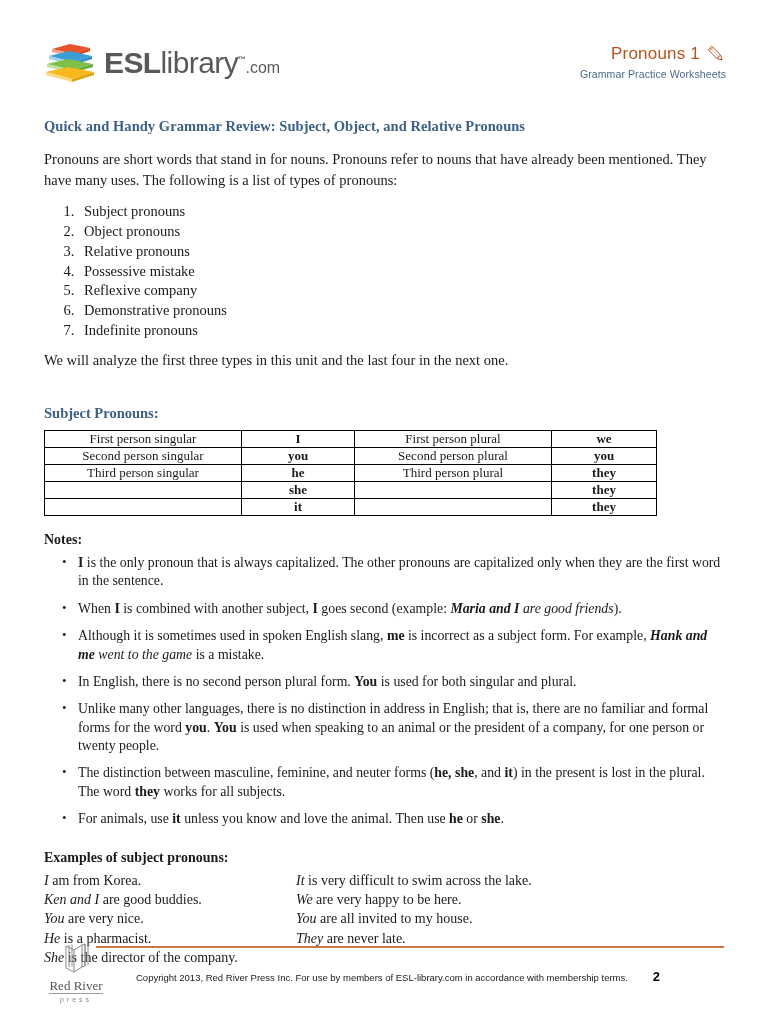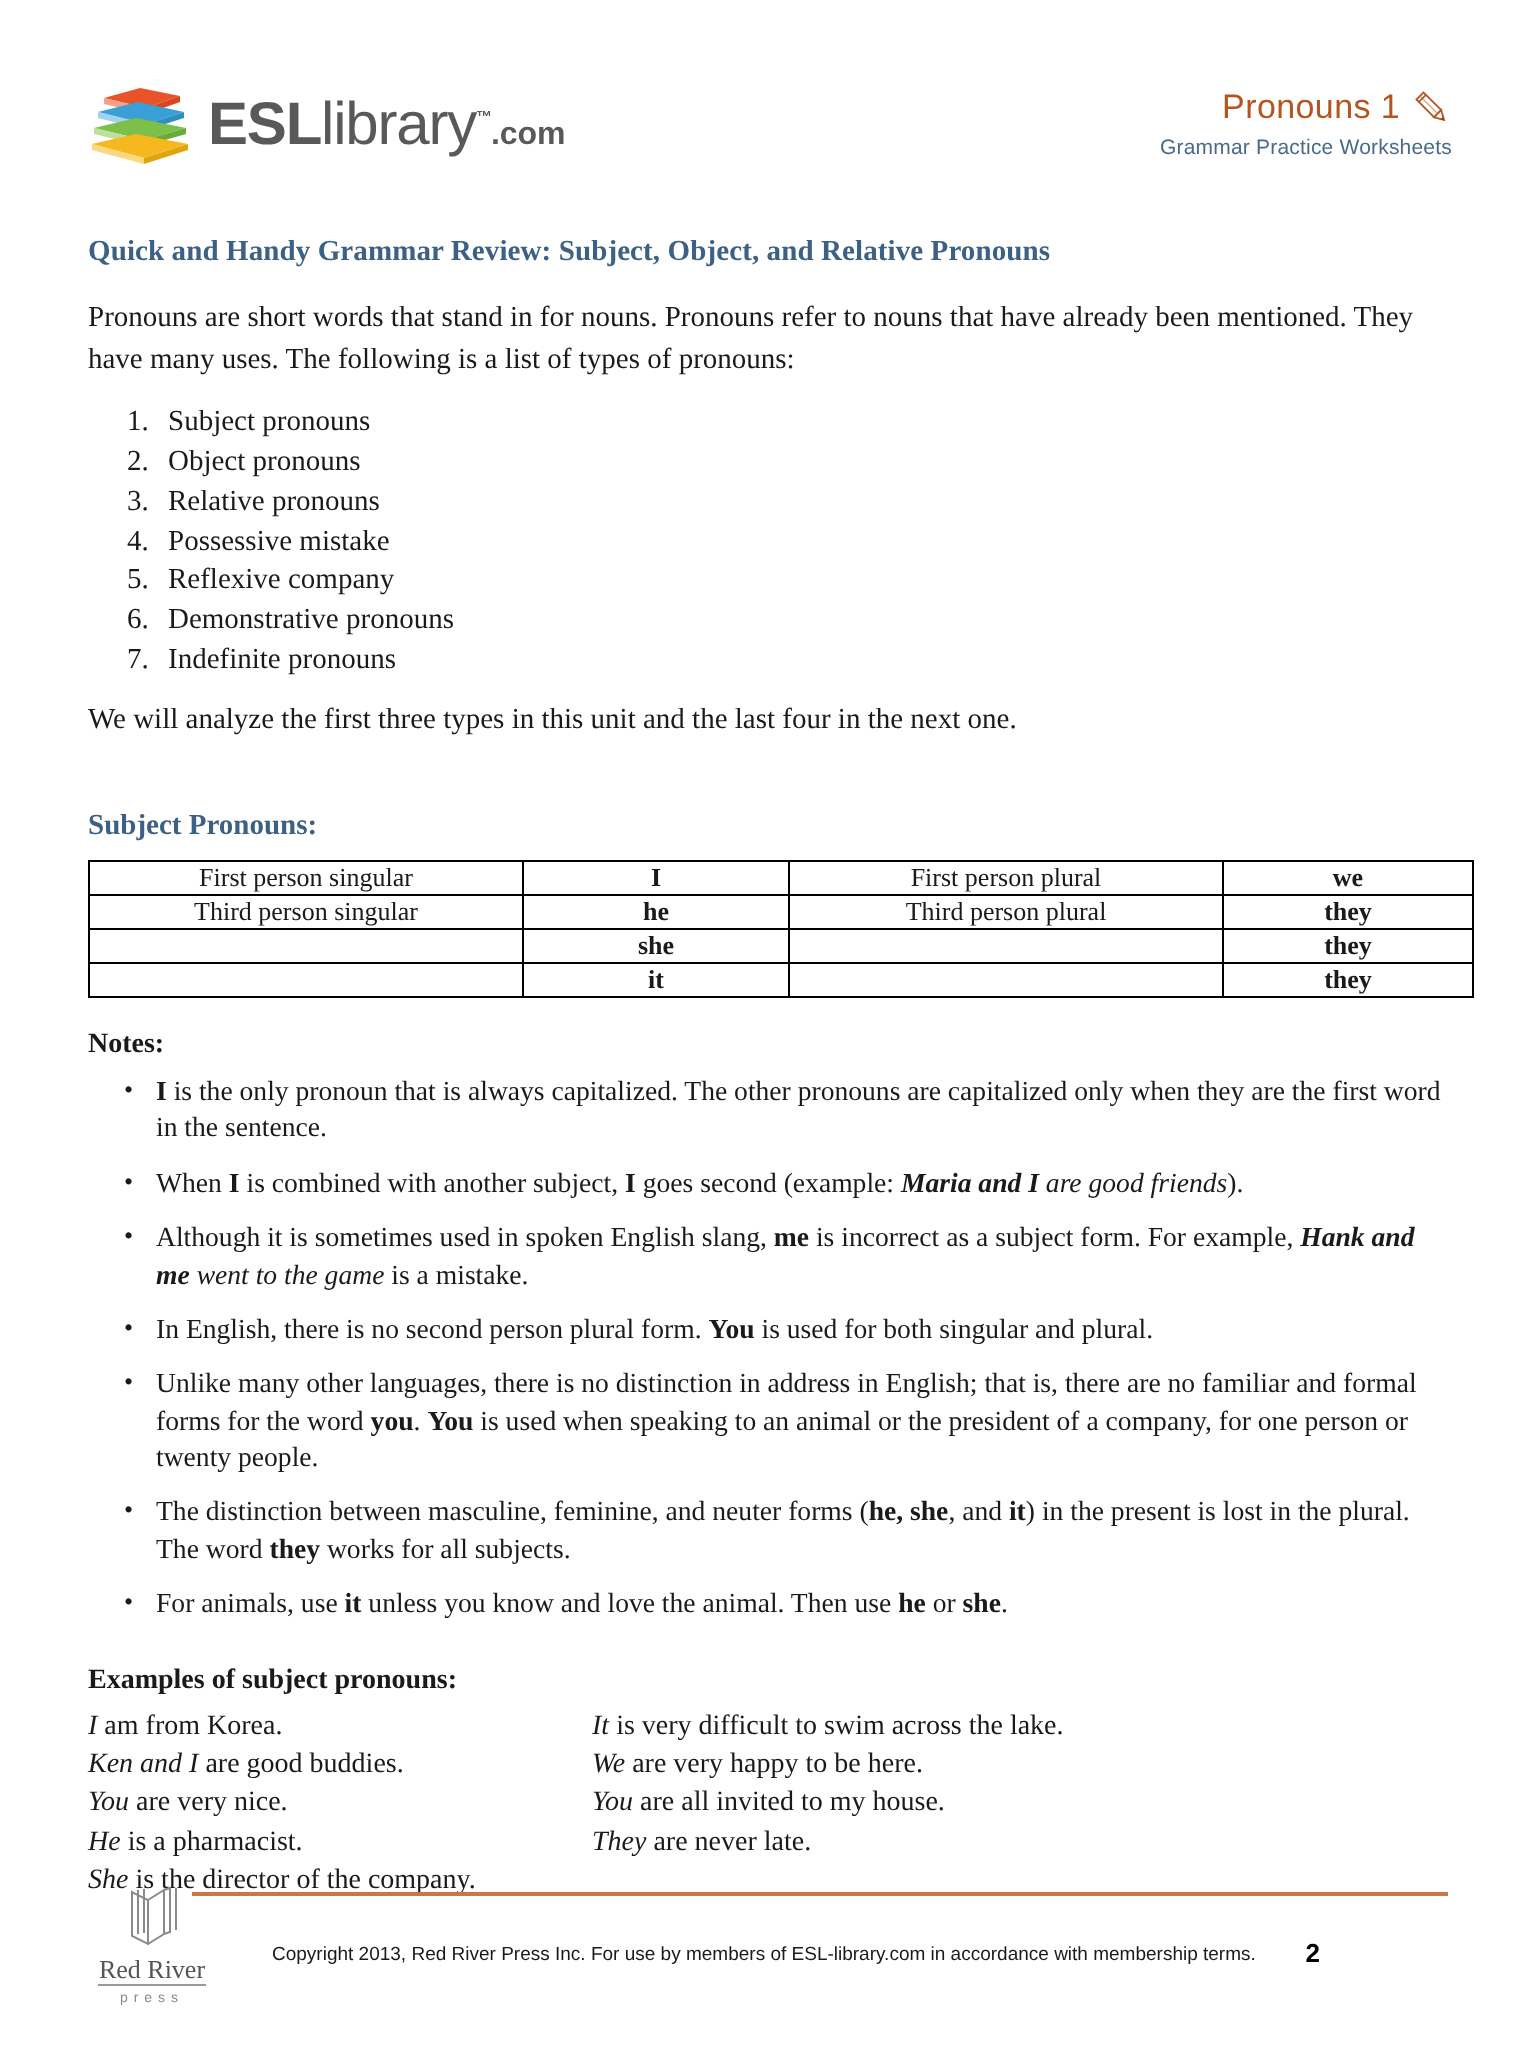--- a/index.html
+++ b/index.html
@@ -51,21 +51,21 @@
     color: #58595b;
     letter-spacing: -0.6px;
     line-height: 1;
     white-space: nowrap;
   }
   .logo-text .lib {
     font-weight: normal;
   }
   .logo-text .dotcom {
     font-size: 16px;
-    font-weight: bold;
+    font-weight: normal;
     letter-spacing: 0;
   }
   .logo-text .tm {
     font-size: 8px;
     vertical-align: super;
   }
 
   .header-right {
     position: absolute;
     right: 42px;
@@ -143,21 +143,21 @@
   
   table.pronoun-table {
     border-collapse: collapse;
     width: 592px;
     font-size: 13px;
     table-layout: fixed;
   }
   table.pronoun-table td {
     border: 1px solid #000;
     height: 16px;
-    padding: 0px 12px;
+    padding: 0px 2px;
     text-align: center;
     vertical-align: middle;
     line-height: 1.18;
   }
   table.pronoun-table td.pron {
     font-weight: bold;
   }
   .c1 { width: 192px; }
   .c2 { width: 108px; }
   .c3 { width: 192px; }
@@ -348,20 +348,26 @@
 
     <h2 class="sub-heading">Subject Pronouns:</h2>
 
     <table class="pronoun-table">
       <tbody>
         <tr>
           <td class="c1">First person singular</td>
           <td class="c2 pron">I</td>
           <td class="c3">First person plural</td>
           <td class="c4 pron">we</td>
+        </tr>
+        <tr>
+          <td class="c1">Second person singular</td>
+          <td class="c2 pron">you</td>
+          <td class="c3">Second person plural</td>
+          <td class="c4 pron">you</td>
         </tr>
         <tr>
           <td class="c1">Third person singular</td>
           <td class="c2 pron">he</td>
           <td class="c3">Third person plural</td>
           <td class="c4 pron">they</td>
         </tr>
         <tr>
           <td class="c1"></td>
           <td class="c2 pron">she</td>

